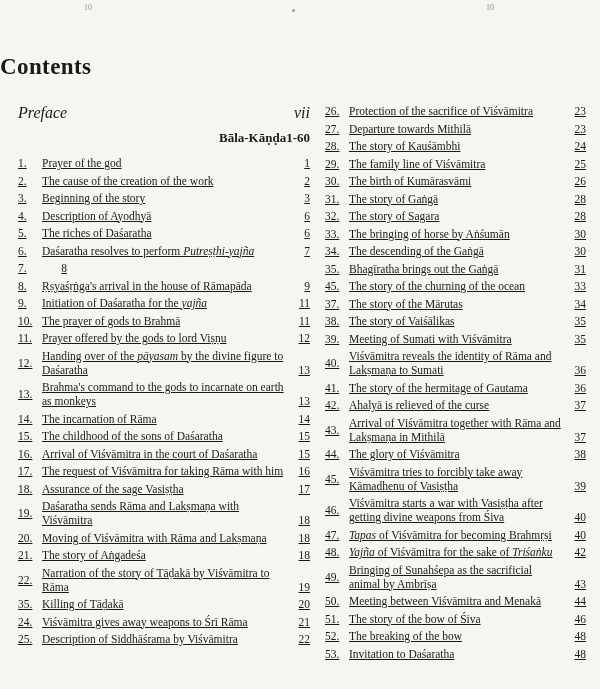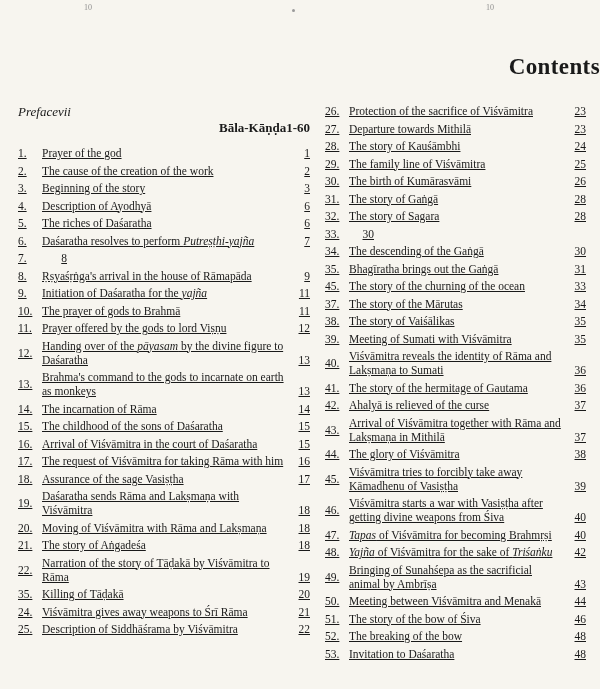--- a/index.html
+++ b/index.html
@@ -9,38 +9,39 @@
     color:#1a1a1a;
     font-family:"Liberation Serif","DejaVu Serif",serif;
     position:relative;
     overflow:hidden;
   }
   .scan-mark { position:absolute; font-size:8px; color:#8f8f8f; }
   .mark-left  { left:84px; top:3px; }
   .mark-right { left:486px; top:3px; }
   .speck { position:absolute; left:292px; top:9px; width:3px; height:3px; background:#9a9a9a; border-radius:50%; }
   h1.contents {
-    text-align:right;
+    text-align:left;
     font-size:23px;
     font-weight:700;
     padding-top:54px;
     letter-spacing:0.4px;
   }
   .columns {
     display:flex;
     margin-top:24px;
     padding-left:18px;
     padding-right:14px;
     gap:15px;
   }
   .col-left  { flex:0 0 292px; width:292px; }
   .col-right { flex:0 0 261px; width:261px; }
   .front-row {
-    display:flex; justify-content:flex-start;
-    font-size:13px; font-style:italic;
+    display:flex; justify-content:space-between;
+    font-size:16px; font-style:italic;
+    margin-bottom:8px;
   }
   .section-row {
     display:flex; justify-content:flex-end;
     font-size:13px; font-weight:700;
     margin-bottom:10px;
   }
   .entry {
     display:flex; align-items:center;
     font-size:11.5px; line-height:14px;
     margin-bottom:3.5px;
@@ -233,20 +234,21 @@
           <span class="title">The story of Gaṅgā</span>
           <span class="page">28</span>
         </div>
         <div class="entry">
           <span class="num">32.</span>
           <span class="title">The story of Sagara</span>
           <span class="page">28</span>
         </div>
         <div class="entry">
           <span class="num">33.</span>
+          <span class="title">The bringing of horse by Aṅśumān</span>
           <span class="page">30</span>
         </div>
         <div class="entry">
           <span class="num">34.</span>
           <span class="title">The descending of the Gaṅgā</span>
           <span class="page">30</span>
         </div>
         <div class="entry">
           <span class="num">35.</span>
           <span class="title">Bhagīratha brings out the Gaṅgā</span>

